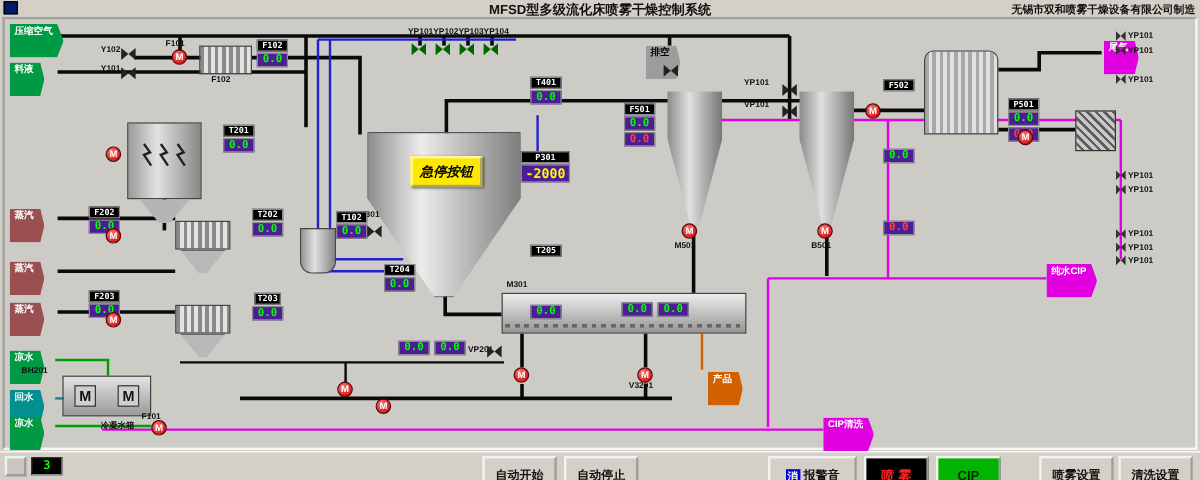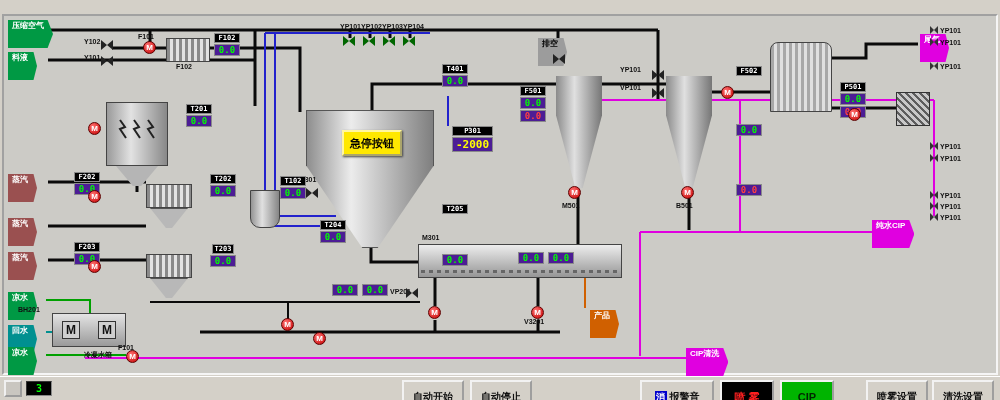--- a/index.html
+++ b/index.html
@@ -16,21 +16,21 @@
          border:2px inset #f5f5f5;z-index:1;}
   .pipes{position:absolute;left:0;top:0;width:1000px;height:400px;z-index:2;pointer-events:none;}
   
   .eq{position:absolute;z-index:3;}
   .tower{left:306px;top:110px;width:128px;height:138px;border:1px solid #555;
          background:linear-gradient(90deg,#8e8e8e,#ececec 35%,#7f7f7f);
          clip-path:polygon(0 0,100% 0,100% 40%,56% 100%,44% 100%,0 40%);}
   .estop{position:absolute;left:342px;top:130px;width:60px;height:26px;z-index:6;
          background:#ffe800;border:2px outset #fff6a0;color:#000;font-weight:bold;font-size:11px;
          display:flex;align-items:center;justify-content:center;cursor:pointer;
-         font-family:"Liberation Sans",sans-serif;box-shadow:1px 1px 2px #444;}
+         font-family:"Liberation Sans",sans-serif;box-shadow:1px 1px 2px #444;font-style:italic;}
   .cyclone{width:46px;height:112px;border:0;
          background:linear-gradient(90deg,#8a8a8a,#e0e0e0 40%,#767676);
          clip-path:polygon(0 0,100% 0,100% 35%,58% 100%,42% 100%,0 35%);}
   .cy1{left:556px;top:76px;} .cy2{left:666px;top:76px;}
   .baghouse{left:106px;top:102px;width:62px;height:64px;border:1px solid #444;
          background:linear-gradient(90deg,#9a9a9a,#e2e2e2 40%,#888);}
   .baghopper{left:116px;top:166px;width:42px;height:20px;background:#b5b5b5;
          clip-path:polygon(0 0,100% 0,60% 100%,40% 100%);}
   .heater{border:1px solid #444;background:repeating-linear-gradient(90deg,#8a8a8a 0 3px,#e3e3e3 3px 6px);}
   .h1{left:166px;top:38px;width:44px;height:24px;}
@@ -108,20 +108,25 @@
         font:bold 9px/12px "Liberation Sans",sans-serif;text-align:center;}
   .b-spray{left:720px;width:54px;background:#000;color:#ff2020;font-size:11px;}
   .b-cip{left:780px;width:54px;background:#00b400;color:#002800;font-size:11px;}
   .b-sprayset{left:866px;width:62px;} .b-cleanset{left:932px;width:62px;}
 </style>
 </head>
 <body>
 
 <div class="stage">
 
+  <div class="titlebar">
+    <div class="titleicon"></div>
+    <div class="apptitle">MFSD型多级流化床喷雾干燥控制系统</div>
+    <div class="maker">无锡市双和喷雾干燥设备有限公司制造</div>
+  </div>
 
   <div class="frame"></div>
 
   <svg class="pipes" width="1000" height="400">
     <g fill="none" stroke="#0a0a0a" stroke-width="3">
       <polyline points="15,30 658,30"></polyline>
       <polyline points="150,30 150,46"></polyline>
       <polyline points="112,48 168,48"></polyline>
       <polyline points="210,48 300,48 300,112"></polyline>
       <polyline points="255,30 255,106"></polyline>
@@ -305,21 +310,21 @@
       <div class="disp" style="left: 736px; top: 66px; gap: 48px;">
         <div class="dlabel">F502</div>
         <div class="dval g">0.0</div>
         <div class="dval r">0.0</div>
       </div>
       <div class="disp" style="left: 840px; top: 82px;">
         <div class="dlabel">P501</div>
         <div class="dval g">0.0</div>
         <div class="dval r">0.0</div>
       </div>
-      <div class="disp" style="left: 452px; top: 126px;">
+      <div class="disp" style="left: 434px; top: 126px;">
         <div class="dlabel">P301</div>
         <div class="dval y">-2000</div>
       </div>
       <div class="disp" style="left: 332px; top: 284px;">
         <div class="dval g">0.0</div>
       </div>
       <div class="disp" style="left: 362px; top: 284px;">
         <div class="dval g">0.0</div>
       </div>
       <div class="disp" style="left: 518px; top: 252px;">

